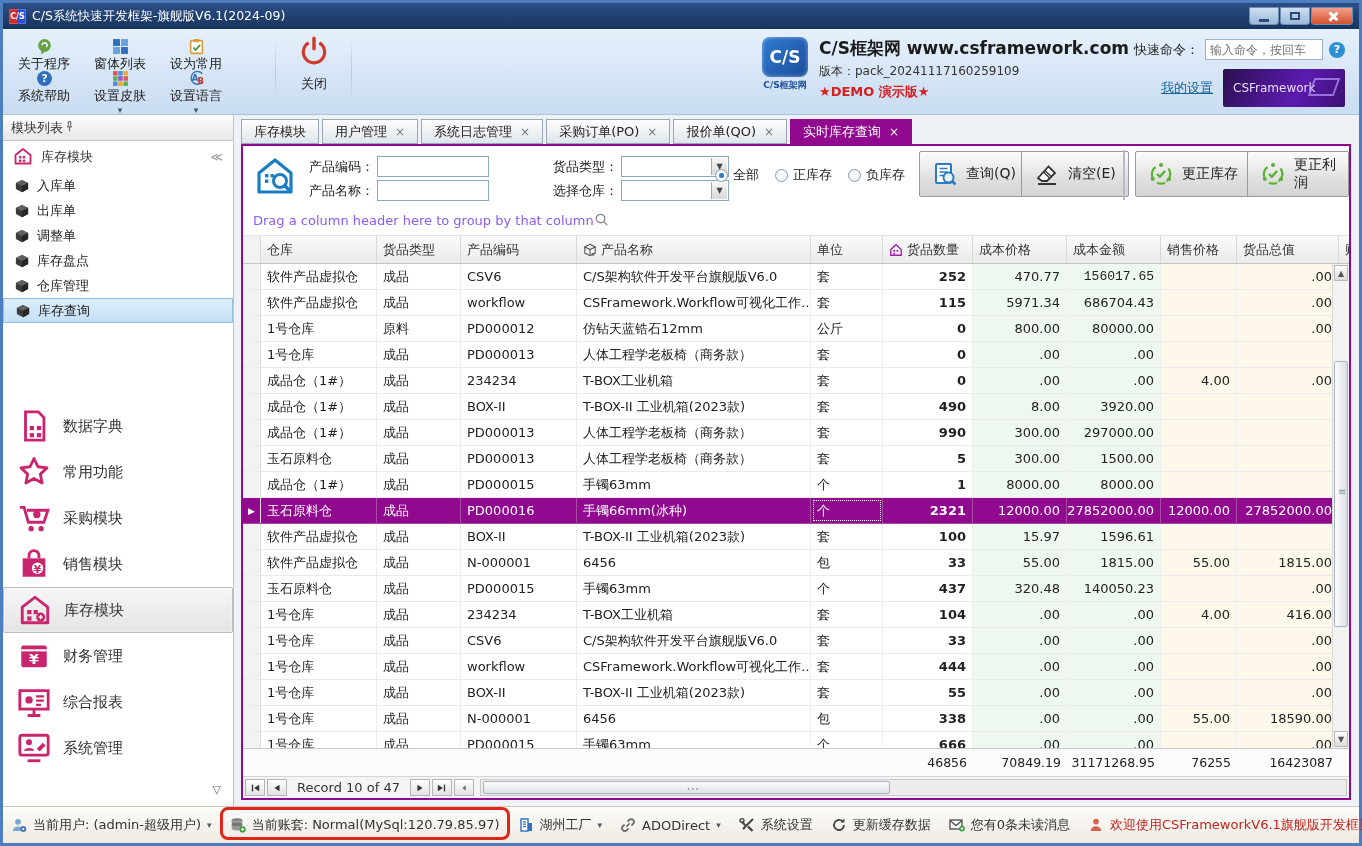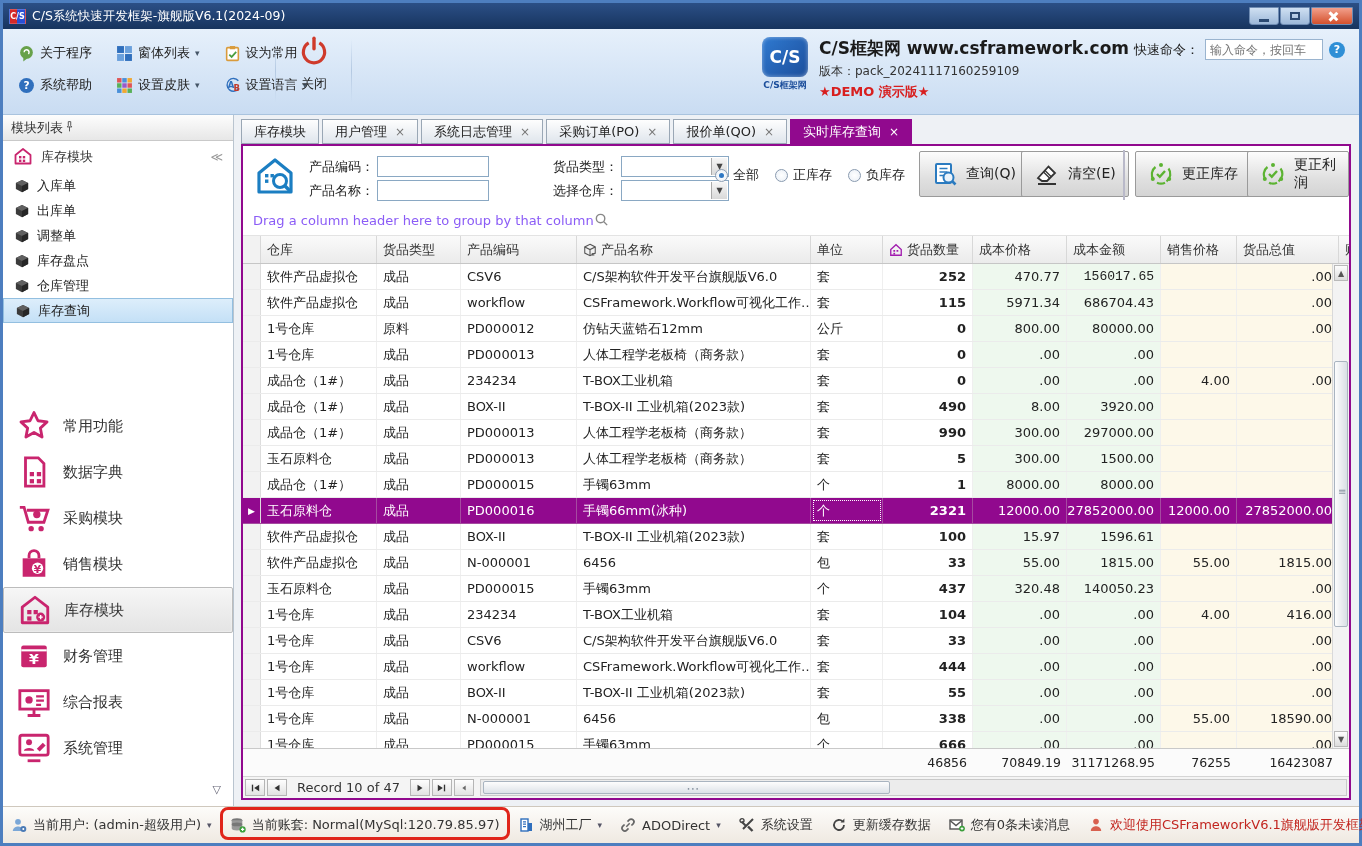--- a/index.html
+++ b/index.html
@@ -17,21 +17,21 @@
   .wbtn.min i { width:10px; height:3px; background:#2c4a72; margin-top:8px; }
   .wbtn.max i { width:10px; height:8px; border:2px solid #2c4a72; }
   .wbtn.close { background:linear-gradient(#f2a08c,#d4502c); width:42px; }
   .wbtn.close i { position:relative; width:11px; height:11px; }
   .wbtn.close i:before,.wbtn.close i:after { content:""; position:absolute; left:5px; top:0; width:2.5px; height:11px; background:#fff; }
   .wbtn.close i:before { transform:rotate(45deg);} .wbtn.close i:after { transform:rotate(-45deg);}
 
   
   .ribbon { position:absolute; left:0; top:26px; right:0; height:86px; background:linear-gradient(#e6f0fb,#c9dcf2); border-bottom:1px solid #a9c3de; }
   .rb-left { position:absolute; left:6px; top:8px; display:grid; grid-template-columns:auto auto auto; grid-auto-rows:32px; column-gap:6px; }
-  .rbtn { display:flex; align-items:center; gap:5px; padding:0 8px; border:1px solid transparent; border-radius:3px; white-space:nowrap; }
+  .rbtn { display:flex; align-items:center; padding:0 8px; border:1px solid transparent; border-radius:3px; white-space:nowrap;flex-direction:column; }
   .rbtn svg { width:17px; height:17px; }
   .rbtn .dd { font-size:9px; color:#456; }
   .power-btn { position:absolute; left:282px; top:6px; width:58px; text-align:center; }
   .power-btn svg { width:34px; height:34px; }
   .power-btn .lbl { margin-top:3px; }
   .rib-sep { position:absolute; top:10px; width:1px; height:64px; background:linear-gradient(#fff0,#b4c9e2,#fff0); }
   .brand { position:absolute; left:756px; top:8px; display:flex; gap:8px; }
   .brand-logo { width:52px; text-align:center; }
   .brand-logo .mark { width:46px; height:40px; margin:0 auto; border-radius:8px; background:linear-gradient(135deg,#2f7ad1,#1c4e9b); color:#fff; font-weight:bold; font-size:17px; display:flex; align-items:center; justify-content:center; box-shadow:inset 0 0 4px #fff7; }
   .brand-logo .cap { font-size:9px; color:#1c4e9b; font-weight:bold; margin-top:2px; }
@@ -243,20 +243,24 @@
         <div class="site">C/S框架网 www.csframework.com</div>
         <div class="ver">版本：pack_20241117160259109</div>
         <div class="demo">★DEMO 演示版★</div>
       </div>
     </div>
     <div class="quick">
       <span class="qlabel">快速命令：</span>
       <input placeholder="输入命令，按回车" style="">
       <span class="qhelp">?</span>
     </div>
+    <div class="settings-row">
+      <a class="mylink" href="#">我的设置</a>
+      <div class="banner">CSFramework</div>
+    </div>
   </div>
 
   <div class="main">
     <div class="sidebar">
       <div class="sb-header">
         <span>模块列表</span>
         <span><svg viewBox="0 0 16 16">
               <path d="M6.5 2h3v5l1.5 1.5h-6L6.5 7z" fill="none" stroke="#555" stroke-width="1.2"></path>
               <path d="M8 8.5V14" stroke="#555" stroke-width="1.2"></path>
             </svg></span>
@@ -331,36 +335,36 @@
                 <path d="M8 8v7l7-3.5v-7z" fill="#262626"></path>
               </svg>
             </span>
             <span>库存查询</span>
           </div>
         </div>
       <div class="sb-modules" id="sbModules">
           <div class="sb-mod">
             <span>
               <svg viewBox="0 0 24 24" style="width: 34px; height: 34px; display: block;">
-                <path d="M12 2.5l2.8 5.8 6.4.8-4.7 4.4 1.2 6.3-5.7-3.2-5.7 3.2 1.2-6.3L2.8 9.1l6.4-.8z" fill="none" stroke="#c9256e" stroke-width="2" stroke-linejoin="round"></path>
-              </svg>
-            </span>
-            <span>常用功能</span>
-          </div>
-          <div class="sb-mod">
-            <span>
-              <svg viewBox="0 0 24 24" style="width: 34px; height: 34px; display: block;">
                 <path d="M6 2h9l4 4v16H6z" fill="none" stroke="#c9256e" stroke-width="2"></path>
                 <rect x="9" y="12" width="3" height="3" fill="#c9256e"></rect>
                 <rect x="14" y="12" width="3" height="3" fill="#c9256e"></rect>
                 <rect x="9" y="17" width="3" height="3" fill="#c9256e"></rect>
                 <rect x="14" y="17" width="3" height="3" fill="#c9256e"></rect>
               </svg>
             </span>
             <span>数据字典</span>
+          </div>
+          <div class="sb-mod">
+            <span>
+              <svg viewBox="0 0 24 24" style="width: 34px; height: 34px; display: block;">
+                <path d="M12 2.5l2.8 5.8 6.4.8-4.7 4.4 1.2 6.3-5.7-3.2-5.7 3.2 1.2-6.3L2.8 9.1l6.4-.8z" fill="none" stroke="#c9256e" stroke-width="2" stroke-linejoin="round"></path>
+              </svg>
+            </span>
+            <span>常用功能</span>
           </div>
           <div class="sb-mod">
             <span>
               <svg viewBox="0 0 24 24" style="width: 34px; height: 34px; display: block;">
                 <path d="M2 4.5h3l3 10.5h11l2.8-8.5H7" fill="none" stroke="#c9256e" stroke-width="2"></path>
                 <circle cx="10" cy="19.5" r="1.9" fill="#c9256e"></circle>
                 <circle cx="17" cy="19.5" r="1.9" fill="#c9256e"></circle>
                 <circle cx="14" cy="9.5" r="2.6" fill="#c9256e"></circle>
               </svg>
             </span>

